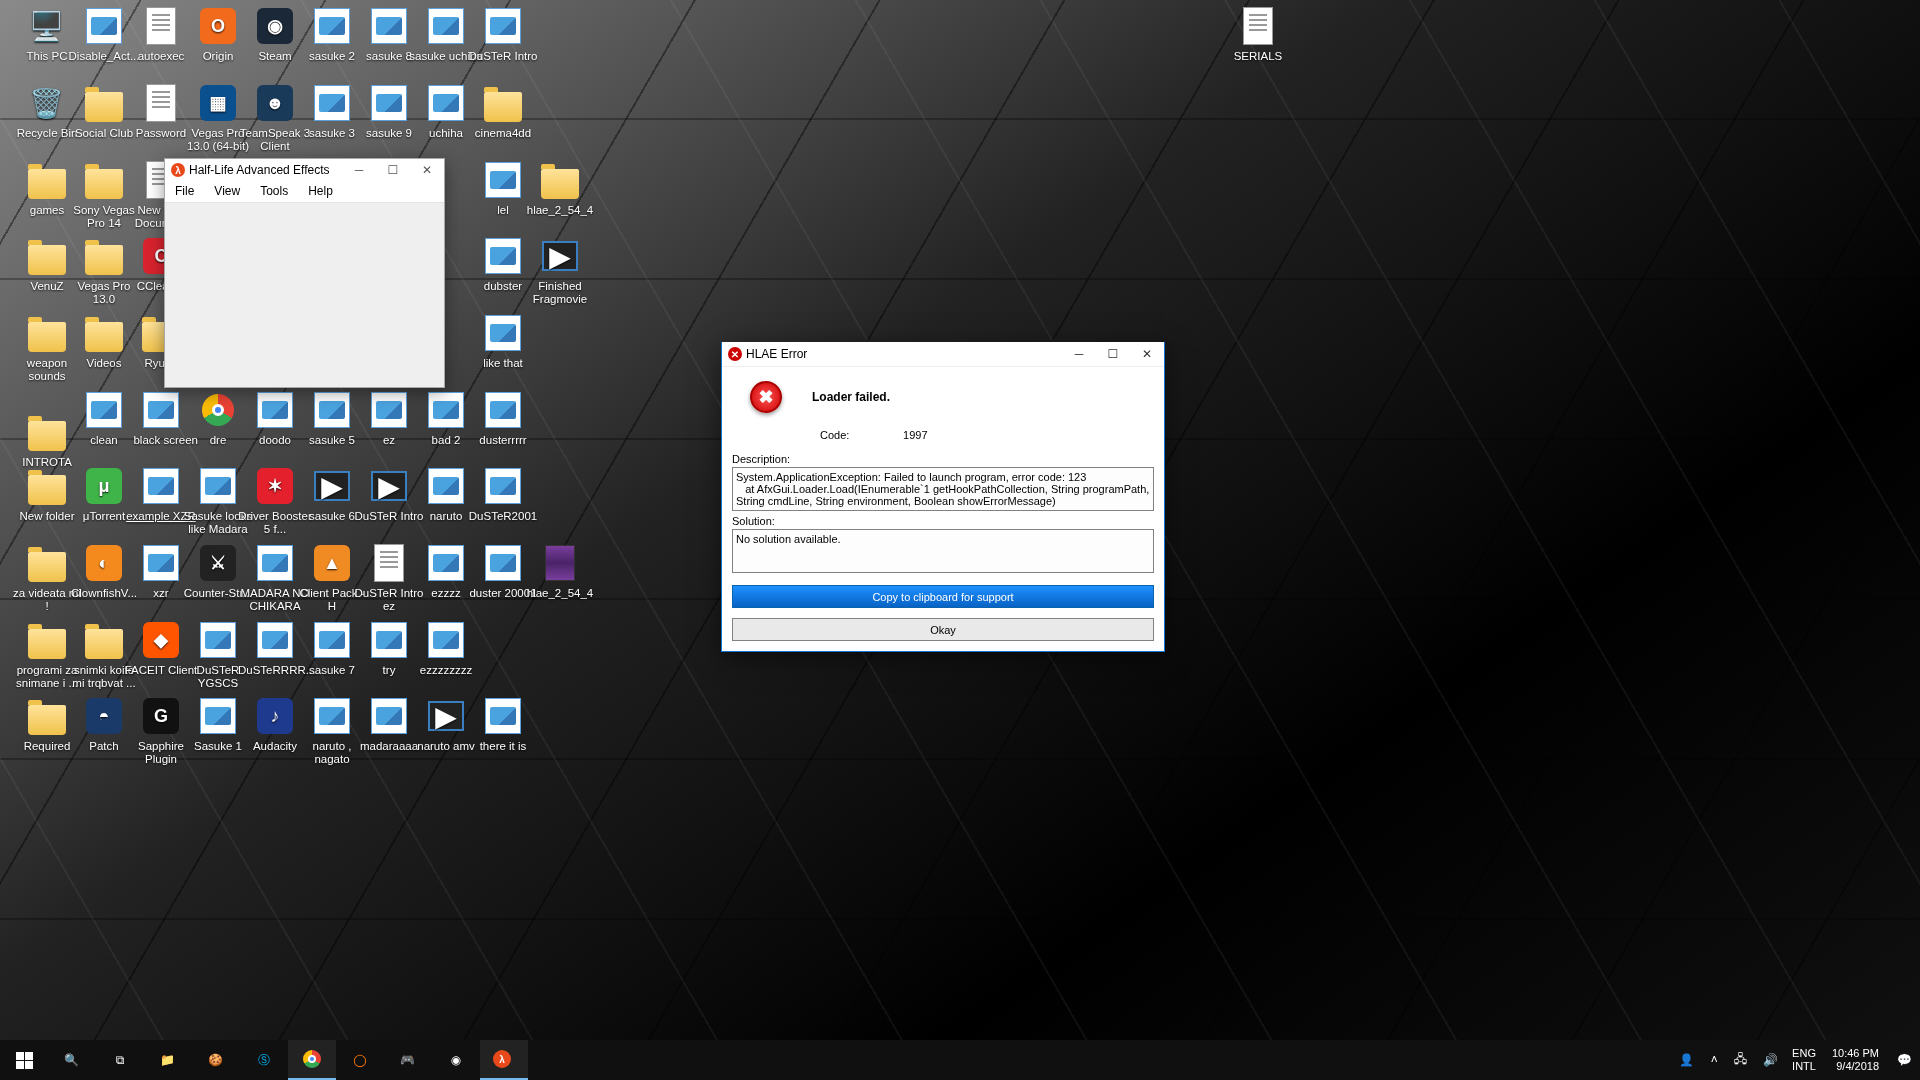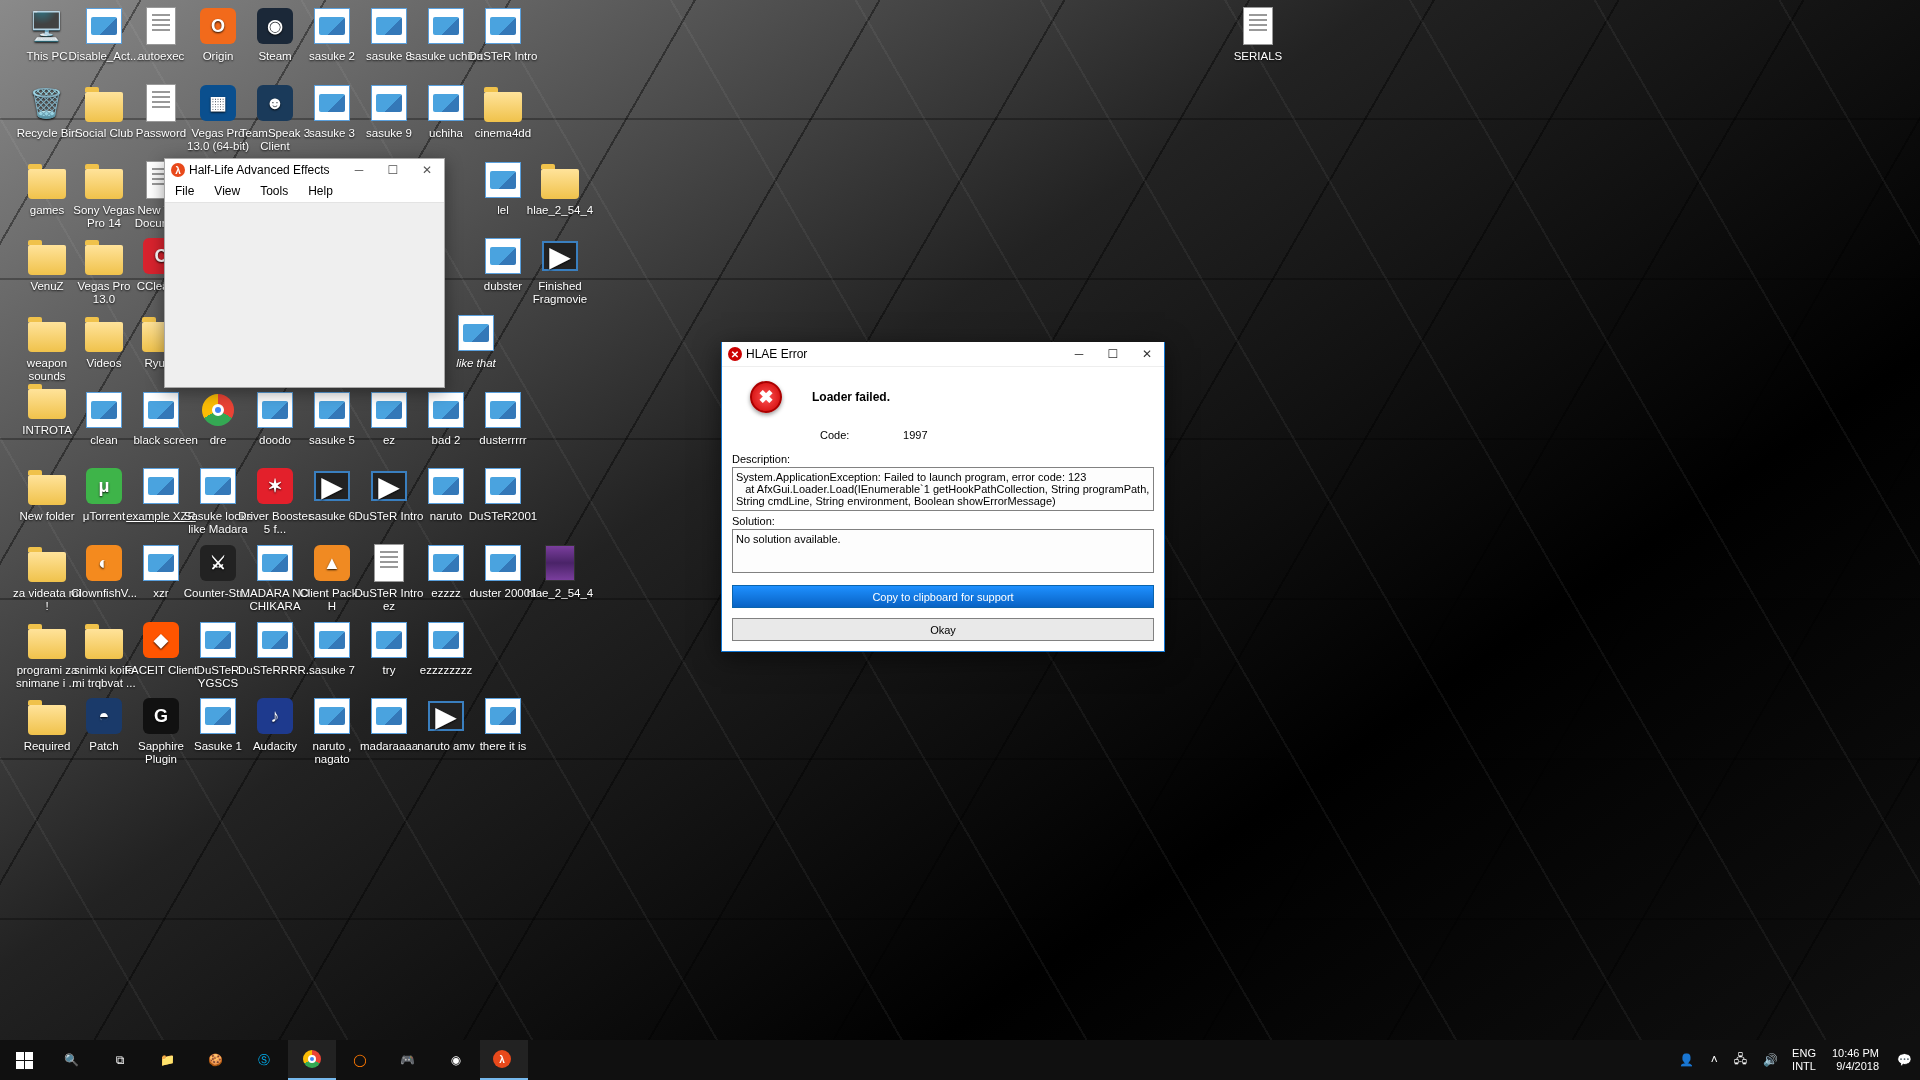--- a/index.html
+++ b/index.html
@@ -276,27 +276,27 @@
         <div class="folder"></div>
       </div>
       <div>Videos</div>
     </div>
     <div class="di" style="left: 124px; top: 313px;">
       <div class="ic">
         <div class="folder"></div>
       </div>
       <div>Ryuga</div>
     </div>
-    <div class="di" style="left: 439px; top: 313px; font-style: italic;">
+    <div class="di" style="left: 466px; top: 313px;">
       <div class="ic">
         <div class="imgph"></div>
       </div>
       <div>like that</div>
     </div>
-    <div class="di" style="left: 10px; top: 380px;">
+    <div class="di" style="left: 10px; top: 412px;">
       <div class="ic">
         <div class="folder"></div>
       </div>
       <div>INTROTA</div>
     </div>
     <div class="di" style="left: 67px; top: 390px;">
       <div class="ic">
         <div class="imgph"></div>
       </div>
       <div>clean</div>

